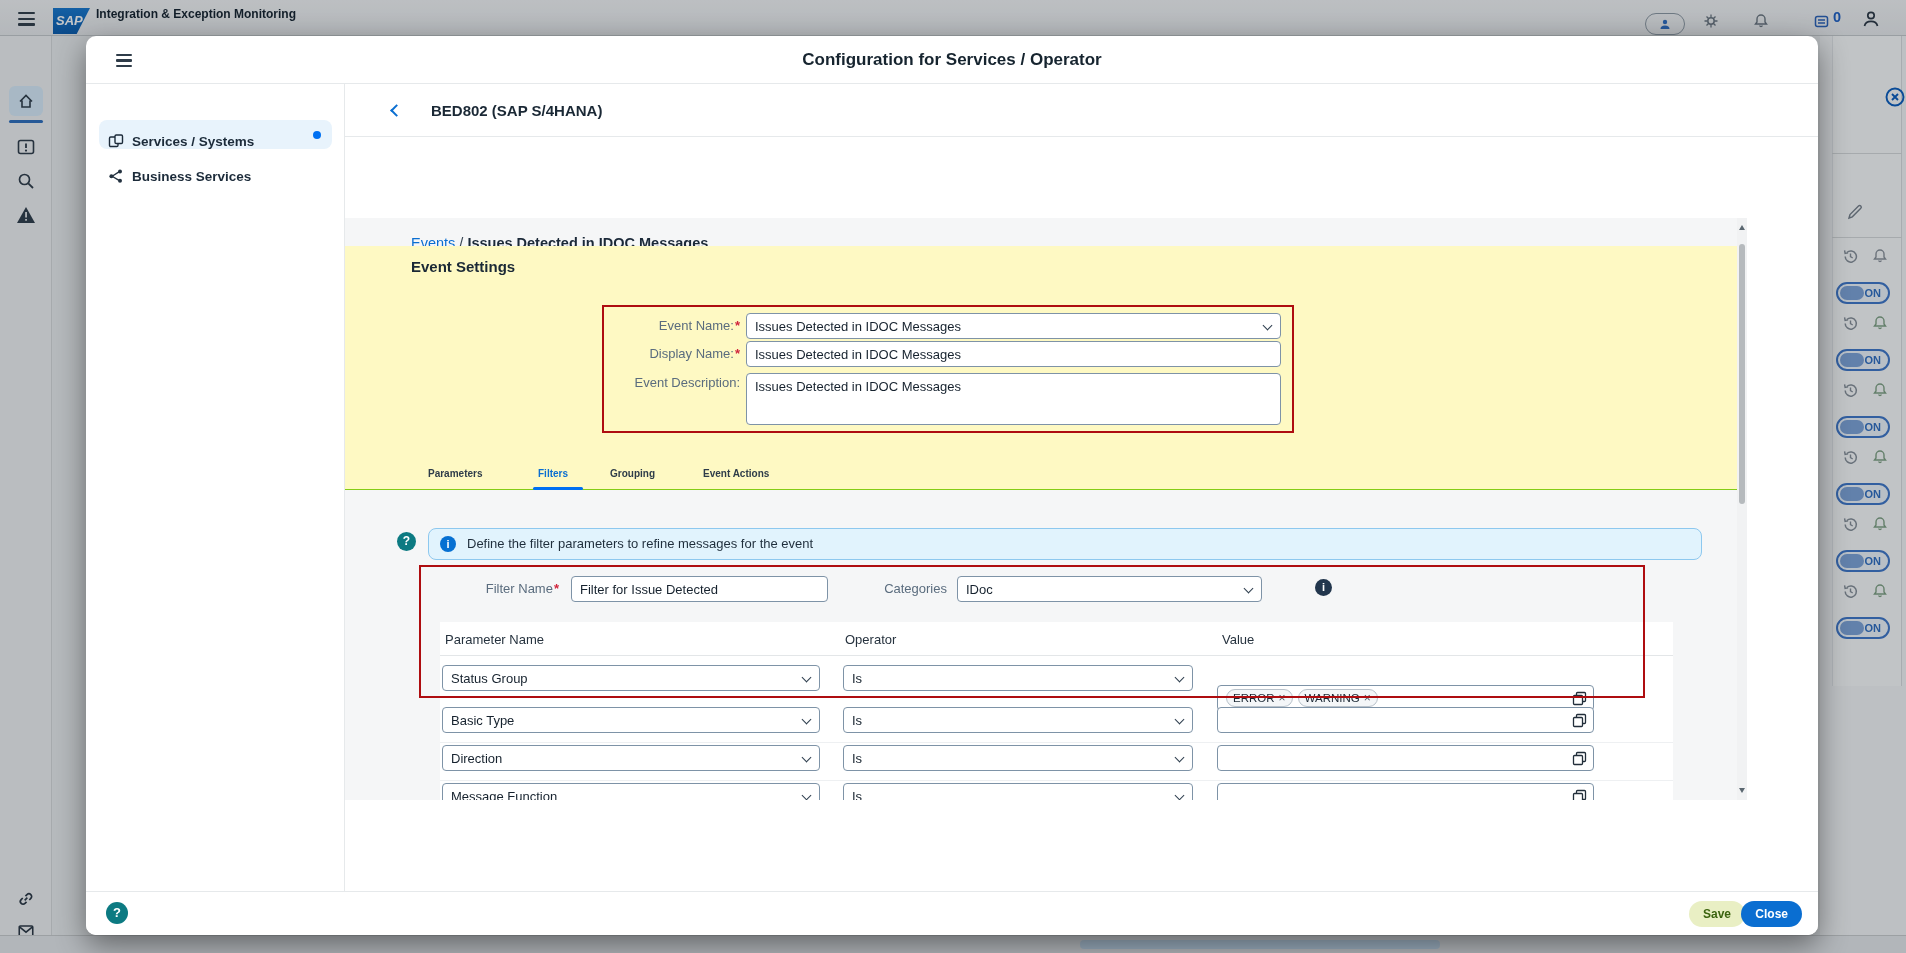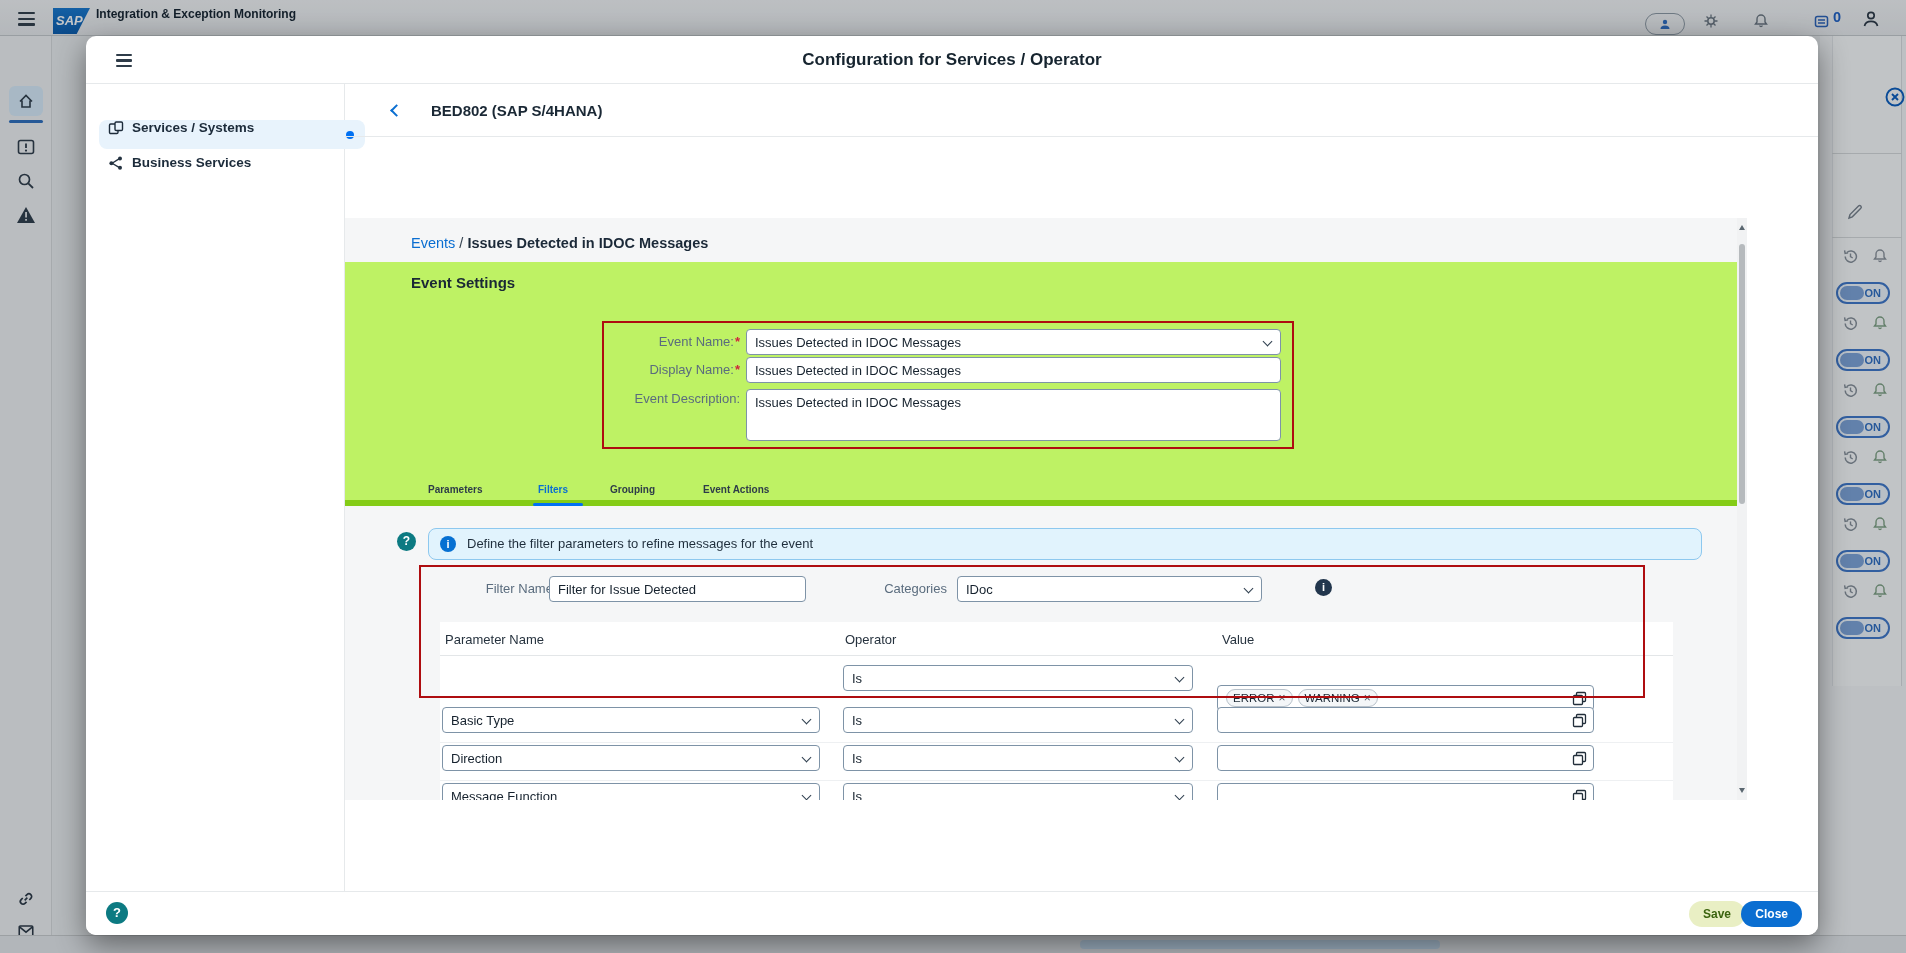--- a/index.html
+++ b/index.html
@@ -39,21 +39,21 @@
   .overlay{left:0;top:0;width:1906px;height:953px;background:rgba(13,21,29,0.24);z-index:5;}
 
   
   .dialog{left:86px;top:36px;width:1732px;height:899px;background:#fff;border-radius:10px;
           box-shadow:0 10px 30px rgba(0,0,0,0.45);z-index:10;}
   .dlg-header{left:0;top:0;right:0;height:48px;border-bottom:1px solid #e6e9eb;}
   .dlg-title{left:0;right:0;top:0;text-align:center;line-height:48px;font-size:17px;font-weight:bold;color:#16242f;}
   .burger2 i{display:block;width:16px;height:2.2px;background:#2f3c49;margin:0 0 3.2px 0;border-radius:1px;}
 
   .sidebar{left:0;top:48px;width:259px;bottom:44px;border-right:1px solid #e6e9eb;background:#fff;}
-  .side-item{left:13px;width:266px;height:29px;border-radius:8px;display:flex;align-items:flex-start;position:absolute;}
+  .side-item{left:13px;width:233px;height:29px;border-radius:8px;display:flex;align-items:flex-end;position:absolute;}
   .side-item.sel{background:#e8f3fc;}
   .side-item .lbl{font-size:13.5px;font-weight:bold;color:#1c2b3a;margin-left:8px;}
   .side-item .ic{margin-left:9px;display:flex;}
   .dot{position:absolute;right:11px;top:11px;width:8px;height:8px;border-radius:50%;background:#0070f2;}
 
   .main{left:259px;top:48px;right:0;bottom:44px;}
   .subheader{left:0;top:0;right:0;height:53px;border-bottom:1px solid #e6e9eb;}
   .chev-left{width:9px;height:9px;border-left:2.2px solid #0a6ed1;border-bottom:2.2px solid #0a6ed1;
              transform:rotate(45deg);}
   .sys-title{left:86px;top:0;line-height:53px;font-size:15px;font-weight:bold;color:#1a2835;}
@@ -62,21 +62,21 @@
   .circ.outline{border:2px solid #0070f2;background:#fff;}
   .circ.fill{background:#0070f2;}
   .icontab-lbl{position:absolute;top:57px;font-size:12.5px;font-weight:bold;color:#2c3a47;text-align:center;}
   .tab-underline{position:absolute;height:3px;background:#0070f2;border-radius:2px;}
 
   .content{left:0;top:134px;width:1402px;height:582px;background:#f5f6f7;overflow:hidden;}
   .crumb{left:66px;top:17px;font-size:14.5px;}
   .crumb .lnk{color:#0a6ed1;}
   .crumb .sep{color:#32404e;margin:0 4px;}
   .crumb .cur{color:#1b2938;font-weight:bold;}
-  .panel{left:0;top:44px;width:1402px;height:244px;background:#bef264;border-bottom:6px solid #84cc16;}
+  .panel{left:0;top:28px;width:1402px;height:244px;background:#fef9c3;border-bottom:1px solid #84cc16;}
   .sec-title{left:66px;top:12px;font-size:15px;font-weight:bold;color:#1a2835;}
   .redbox{border:2px solid #ae0d10;pointer-events:none;}
   .flabel{font-size:13px;color:#5a6c7e;text-align:right;line-height:26px;}
   .star{color:#d0243c;font-weight:bold;margin-left:1px;}
   .fld{background:#fff;border:1px solid #7e93a7;border-radius:4px;height:26px;display:flex;
        align-items:center;padding:0 8px;font-size:13px;color:#16222e;position:absolute;}
   .fld .chev{position:absolute;right:9px;top:8px;width:7px;height:7px;border-right:1.6px solid #2e3e4e;
              border-bottom:1.6px solid #2e3e4e;transform:rotate(45deg);}
   .tabs-lbl{position:absolute;top:222px;font-size:10px;font-weight:bold;color:#2e3c49;}
   .tabs-lbl.active{color:#0a6ed1;}
@@ -364,36 +364,40 @@
         </div>
 
         <div class="help-circ" style="left:52px;top:314px;width:19px;height:19px;line-height:19px;font-size:12px;">?</div>
 
         <div class="abs banner">
           <div class="iicon" style="left:11px;top:7px;width:16px;height:16px;line-height:16px;font-size:11px;">i</div>
           <div class="abs" style="left:38px;top:0;line-height:30px;font-size:13px;color:#1f2e3c;">Define the filter parameters to refine messages for the event</div>
         </div>
 
         <div class="abs flabel" style="left:104px;top:358px;width:110px;"><span>Filter Name</span><span class="star">*</span></div>
-        <div class="fld" style="left:204px;top:358px;width:257px;">
+        <div class="fld" style="left:226px;top:358px;width:257px;">
           <span>Filter for Issue Detected</span>
         </div>
         <div class="abs flabel" style="left:500px;top:358px;width:102px;"><span>Categories</span></div>
         <div class="fld" style="left:612px;top:358px;width:305px;">
           <span>IDoc</span>
             <span class="chev"></span>
         </div>
         <div class="iicon" style="left:970px;top:361px;width:17px;height:17px;line-height:17px;font-size:11px;background:#22364d;">i</div>
 
         <div class="abs tblpanel">
           <div class="th" style="left:5px;">Parameter Name</div>
           <div class="th" style="left:405px;">Operator</div>
           <div class="th" style="left:782px;">Value</div>
           <div class="rowline" style="top:33px;background:#e3e6e8;"></div>
 
+          <div class="fld" style="left:2px;top:43px;width:378px;">
+              <span>Status Group</span>
+              <span class="chev"></span>
+            </div>
           <div class="fld" style="left:403px;top:43px;width:350px;">
               <span>Is</span>
               <span class="chev"></span>
             </div>
           <div class="fld" style="left:777px;top:43px;width:377px;padding-right:26px;margin-top:20px;">
             <span class="token">
                 <span>ERROR</span>
                 <span class="tok-x">×</span>
               </span>
             <span class="token">

